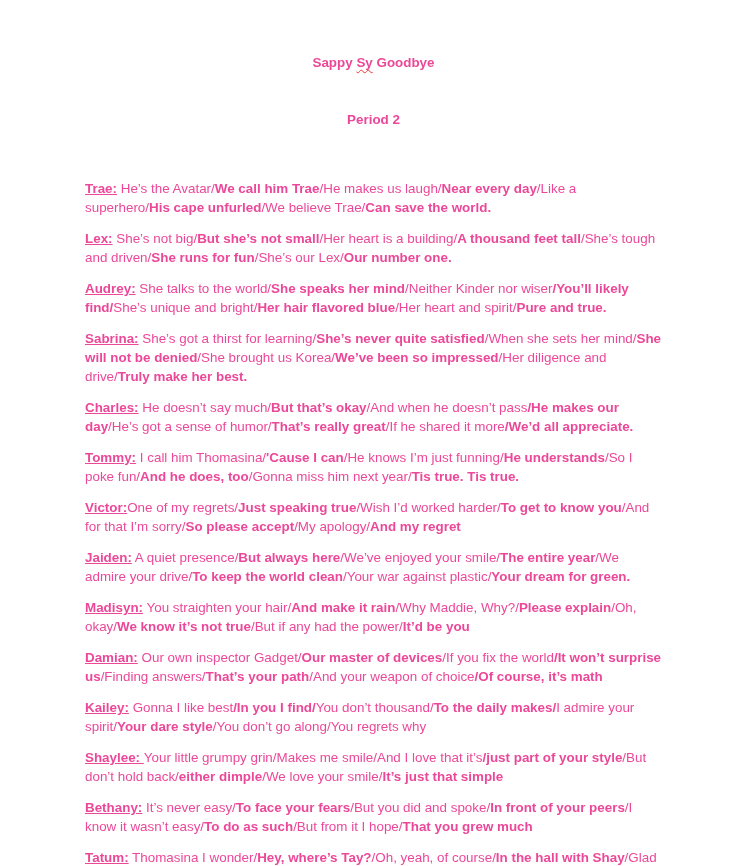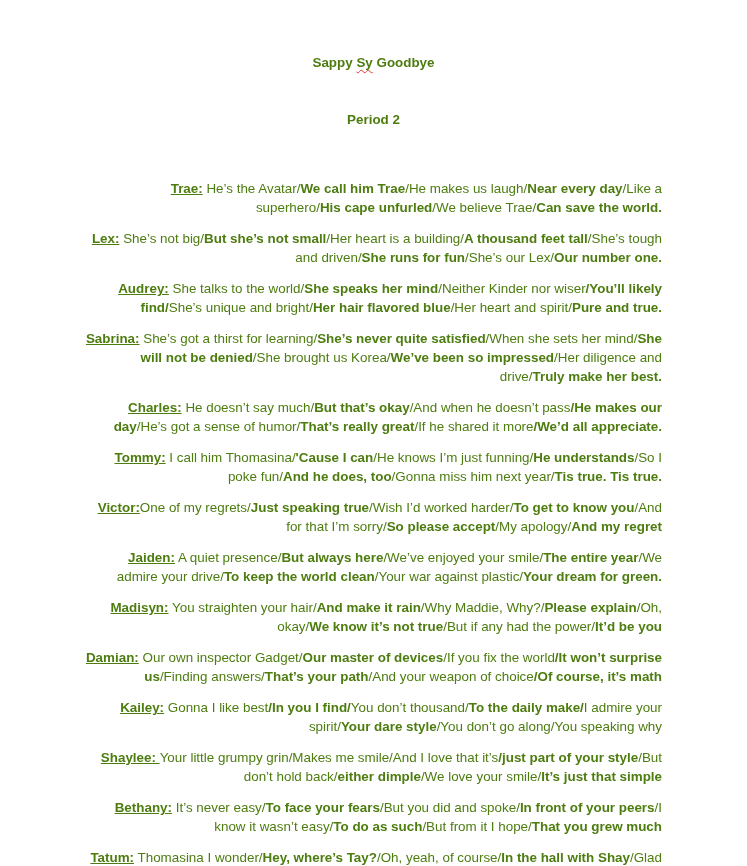--- a/index.html
+++ b/index.html
@@ -11,40 +11,39 @@
     overflow: hidden;
   }
   .page {
     box-sizing: border-box;
     width: 747px;
     height: 866px;
     padding: 15px 85px 0 85px;
     font-family: "Liberation Sans", "DejaVu Sans", sans-serif;
     font-size: 13.4px;
     line-height: 19px;
-    color: #4d7c0f;
+    color: #ec4899;
   }
   .title-block {
     text-align: center;
     font-weight: bold;
     margin: 0 0 12px 0;
     white-space: pre-wrap;
   }
   .title-line { margin: 0; }
   .misspelled {
     text-decoration-line: underline;
     text-decoration-style: wavy;
     text-decoration-color: #e53935;
     text-decoration-thickness: 1px;
     text-underline-offset: 2px;
     text-decoration-skip-ink: none;
   }
   .entry {
     margin: 0 0 12px 0;
-    text-align: right;
   }
   .entry-name {
     font-weight: bold;
     text-decoration: underline;
   }
   .seg { font-weight: normal; }
   .seg.bold { font-weight: bold; }
 </style>
 </head>
 <body>
@@ -58,18 +57,18 @@
       <p class="entry"><span class="entry-name">Trae:</span><span class="seg"> He’s the Avatar/</span><span class="seg bold">We call him Trae</span><span class="seg">/He makes us laugh/</span><span class="seg bold">Near every day</span><span class="seg">/Like a superhero/</span><span class="seg bold">His cape unfurled</span><span class="seg">/We believe Trae/</span><span class="seg bold">Can save the world.</span></p>
       <p class="entry"><span class="entry-name">Lex:</span><span class="seg"> She’s not big/</span><span class="seg bold">But she’s not small</span><span class="seg">/Her heart is a building/</span><span class="seg bold">A thousand feet tall</span><span class="seg">/She’s tough and driven/</span><span class="seg bold">She runs for fun</span><span class="seg">/She’s our Lex/</span><span class="seg bold">Our number one.</span></p>
       <p class="entry"><span class="entry-name">Audrey:</span><span class="seg"> She talks to the world/</span><span class="seg bold">She speaks her mind</span><span class="seg">/Neither Kinder nor wiser</span><span class="seg bold">/You’ll likely find/</span><span class="seg">She’s unique and bright/</span><span class="seg bold">Her hair flavored blue</span><span class="seg">/Her heart and spirit/</span><span class="seg bold">Pure and true.</span></p>
       <p class="entry"><span class="entry-name">Sabrina:</span><span class="seg"> She’s got a thirst for learning/</span><span class="seg bold">She’s never quite satisfied</span><span class="seg">/When she sets her mind/</span><span class="seg bold">She will not be denied</span><span class="seg">/She brought us Korea/</span><span class="seg bold">We’ve been so impressed</span><span class="seg">/Her diligence and drive/</span><span class="seg bold">Truly make her best.</span></p>
       <p class="entry"><span class="entry-name">Charles:</span><span class="seg"> He doesn’t say much/</span><span class="seg bold">But that’s okay</span><span class="seg">/And when he doesn’t pass</span><span class="seg bold">/He makes our day</span><span class="seg">/He’s got a sense of humor/</span><span class="seg bold">That’s really great</span><span class="seg">/If he shared it more</span><span class="seg bold">/We’d all appreciate.</span></p>
       <p class="entry"><span class="entry-name">Tommy:</span><span class="seg"> I call him Thomasina/</span><span class="seg bold">'Cause I can</span><span class="seg">/He knows I’m just funning/</span><span class="seg bold">He understands</span><span class="seg">/So I poke fun/</span><span class="seg bold">And he does, too</span><span class="seg">/Gonna miss him next year/</span><span class="seg bold">Tis true. Tis true.</span></p>
       <p class="entry"><span class="entry-name">Victor:</span><span class="seg">One of my regrets/</span><span class="seg bold">Just speaking true</span><span class="seg">/Wish I’d worked harder/</span><span class="seg bold">To get to know you</span><span class="seg">/And for that I’m sorry/</span><span class="seg bold">So please accept</span><span class="seg">/My apology/</span><span class="seg bold">And my regret</span></p>
       <p class="entry"><span class="entry-name">Jaiden:</span><span class="seg"> A quiet presence/</span><span class="seg bold">But always here</span><span class="seg">/We’ve enjoyed your smile/</span><span class="seg bold">The entire year</span><span class="seg">/We admire your drive/</span><span class="seg bold">To keep the world clean</span><span class="seg">/Your war against plastic/</span><span class="seg bold">Your dream for green.</span></p>
       <p class="entry"><span class="entry-name">Madisyn:</span><span class="seg"> You straighten your hair/</span><span class="seg bold">And make it rain</span><span class="seg">/Why Maddie, Why?/</span><span class="seg bold">Please explain</span><span class="seg">/Oh, okay/</span><span class="seg bold">We know it’s not true</span><span class="seg">/But if any had the power/</span><span class="seg bold">It’d be you</span></p>
       <p class="entry"><span class="entry-name">Damian:</span><span class="seg"> Our own inspector Gadget/</span><span class="seg bold">Our master of devices</span><span class="seg">/If you fix the world</span><span class="seg bold">/It won’t surprise us</span><span class="seg">/Finding answers/</span><span class="seg bold">That’s your path</span><span class="seg">/And your weapon of choice</span><span class="seg bold">/Of course, it’s math</span></p>
-      <p class="entry"><span class="entry-name">Kailey:</span><span class="seg"> Gonna I like best</span><span class="seg bold">/In you I find/</span><span class="seg">You don’t thousand/</span><span class="seg bold">To the daily make/</span><span class="seg">I admire your spirit/</span><span class="seg bold">Your dare style</span><span class="seg">/You don’t go along/You speaking why</span></p>
+      <p class="entry"><span class="entry-name">Kailey:</span><span class="seg"> Gonna I like best</span><span class="seg bold">/In you I find/</span><span class="seg">You don’t thousand/</span><span class="seg bold">To the daily makes/</span><span class="seg">I admire your spirit/</span><span class="seg bold">Your dare style</span><span class="seg">/You don’t go along/You regrets why</span></p>
       <p class="entry"><span class="entry-name">Shaylee: </span><span class="seg">Your little grumpy grin/Makes me smile/And I love that it’s</span><span class="seg bold">/just part of your style</span><span class="seg">/But don’t hold back/</span><span class="seg bold">either dimple</span><span class="seg">/We love your smile/</span><span class="seg bold">It’s just that simple</span></p>
       <p class="entry"><span class="entry-name">Bethany:</span><span class="seg"> It’s never easy/</span><span class="seg bold">To face your fears</span><span class="seg">/But you did and spoke/</span><span class="seg bold">In front of your peers</span><span class="seg">/I know it wasn’t easy/</span><span class="seg bold">To do as such</span><span class="seg">/But from it I hope/</span><span class="seg bold">That you grew much</span></p>
       <p class="entry"><span class="entry-name">Tatum:</span><span class="seg"> Thomasina I wonder/</span><span class="seg bold">Hey, where’s Tay?</span><span class="seg">/Oh, yeah, of course/</span><span class="seg bold">In the hall with Shay</span><span class="seg">/Glad I had you/</span></p>
     </div>
 </div>
 
 </body></html>

